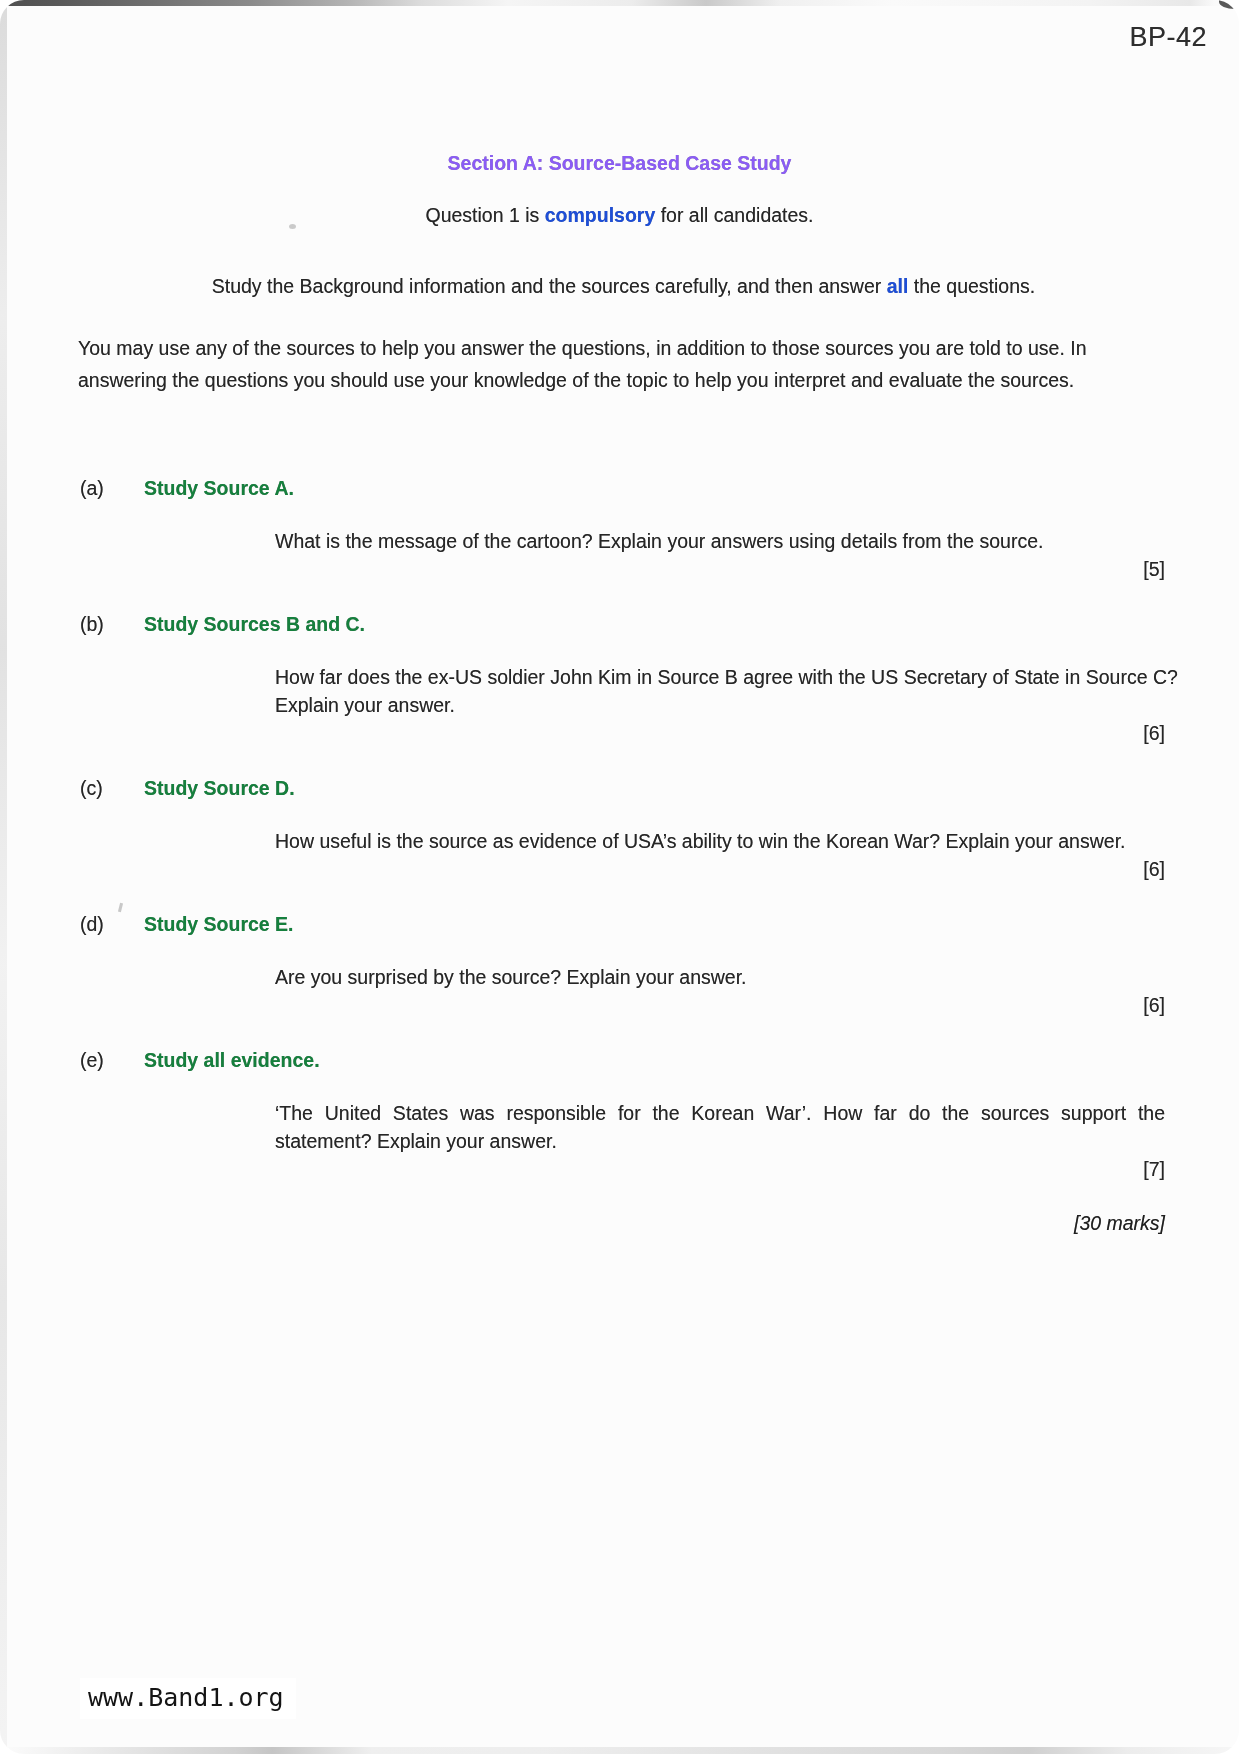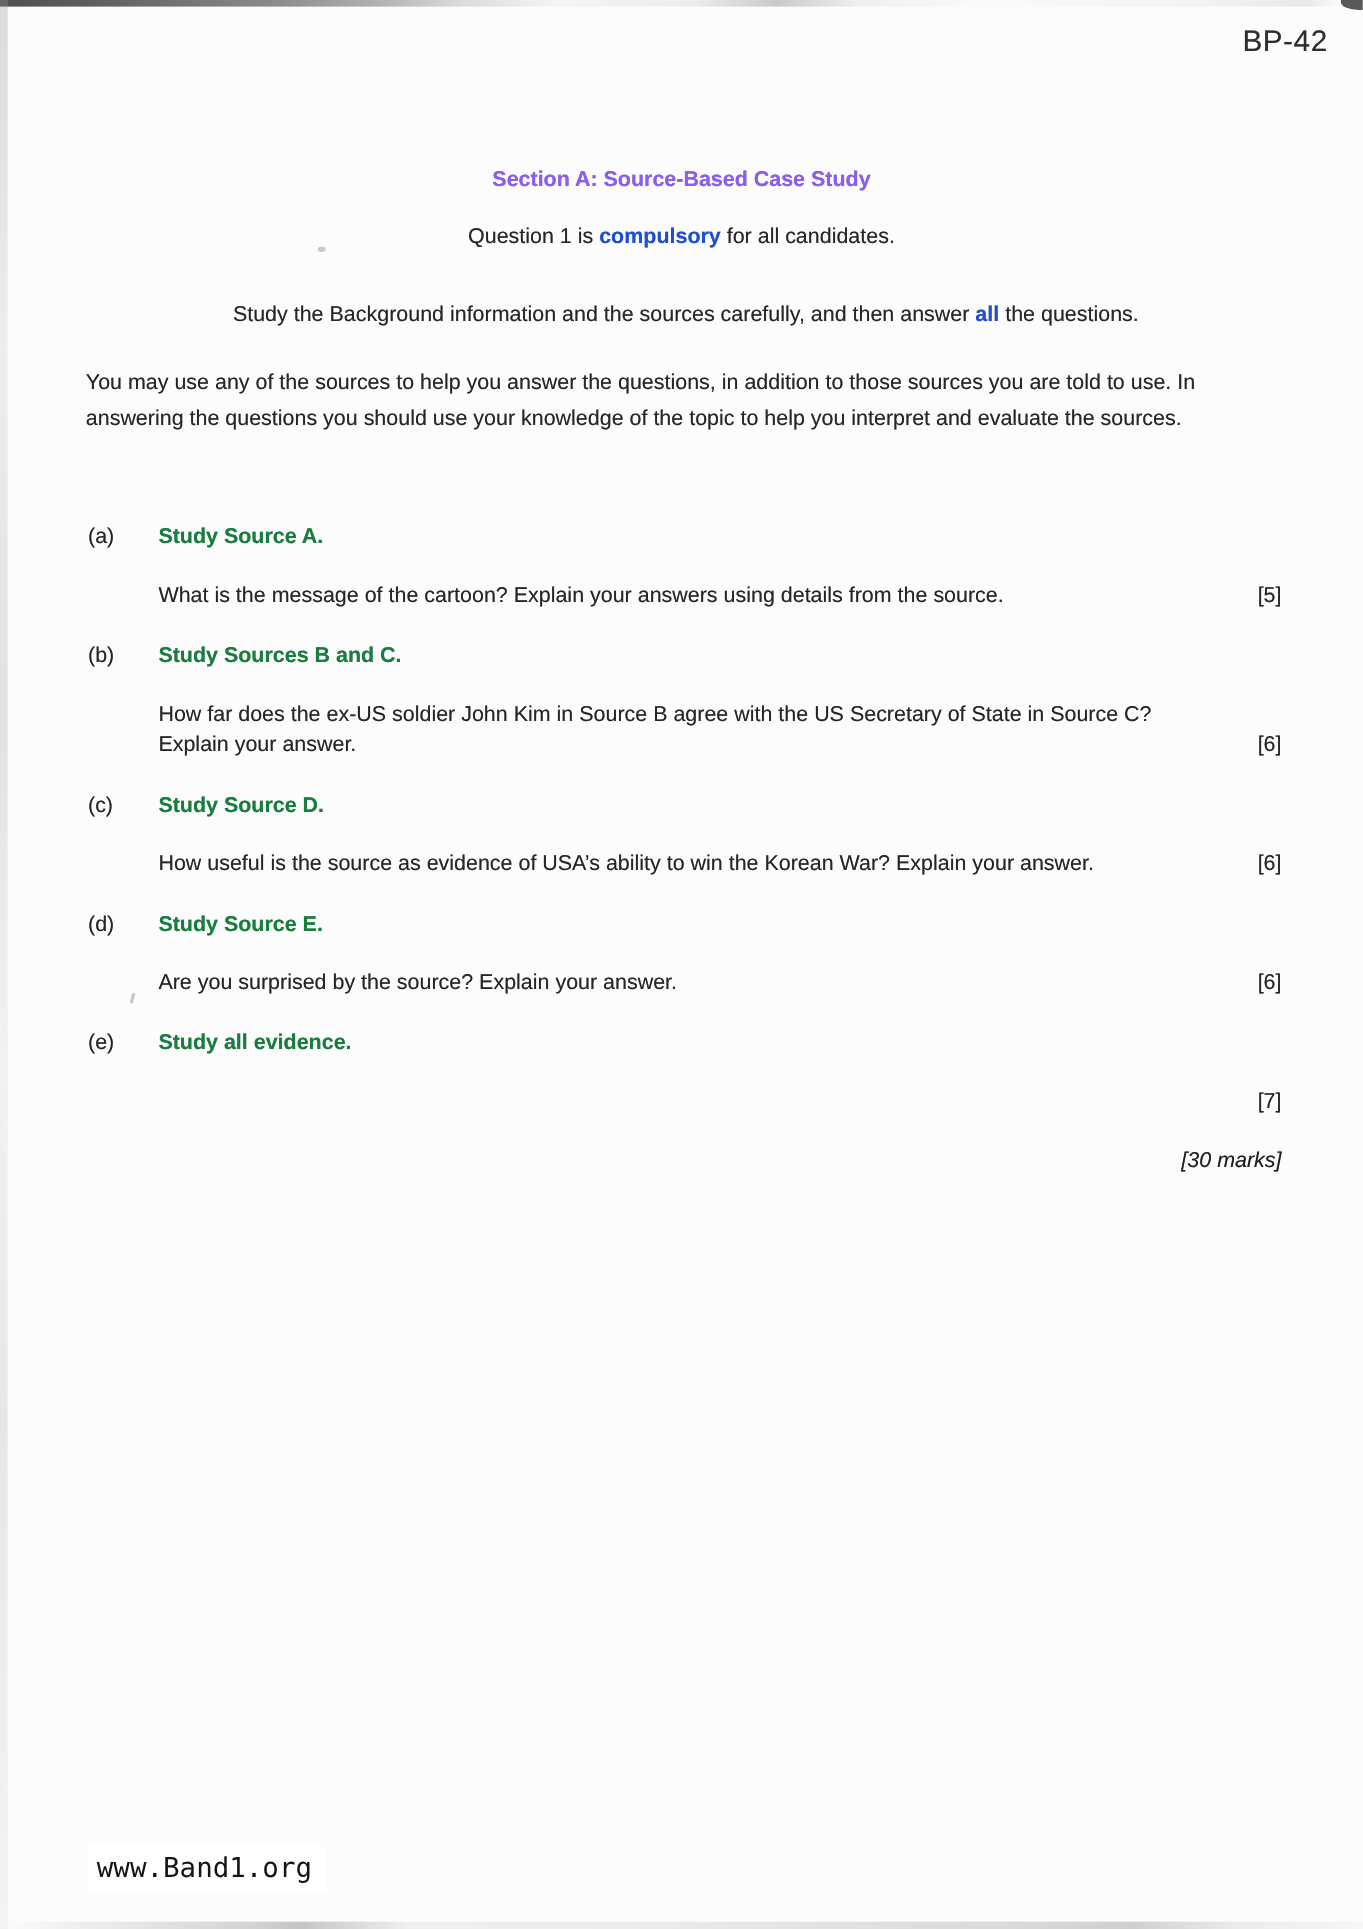--- a/index.html
+++ b/index.html
@@ -9,20 +9,21 @@
   }
   .page {
     position: relative;
     width: 1239px;
     height: 1754px;
     background: #fcfcfc;
     font-family: "Liberation Sans", sans-serif;
     color: #262626;
     overflow: hidden;
     text-shadow: 0 0 0.5px rgba(45,45,45,0.55);
+    border-radius: 24px;
   }
 
   
   .edge-top {
     position: absolute; top: 0; left: 0; width: 100%; height: 6px;
     background: linear-gradient(90deg,
       #4f4f4f 0%, #5a5a5a 5%, #6c6c6c 11%, #8a8a8a 20%, #b3b3b3 28%,
       #dcdcdc 34%, #f5f5f5 41%, #ececec 51%, #c9c9c9 57%, #f0f0f0 63%,
       #fafafa 72%, #f3f3f3 88%, #e8e8e8 96%, #fafafa 98%);
   }
@@ -85,21 +86,21 @@
     margin: 78px 74px 0 80px; 
   }
   .q { margin-top: 27px; }
   .q:first-child { margin-top: 0; }
   .q-head-row { display: flex; line-height: 28px; font-size: 19.5px; }
   .q-label { width: 64px; flex: none; }
   .q-heading { font-weight: 700; color: #15803d; }
   .q-body-row {
     display: flex; align-items: flex-end;
     margin-top: 25px;
-    font-size: 19.5px; line-height: 28px;
+    font-size: 19.5px; line-height: 28px; flex-direction: column;
   }
   .q-spacer { width: 64px; flex: none; }
   .q-text { width: 890px; flex: none; }
   .q-line { white-space: nowrap; }
   .q-line.justify {
     white-space: normal;
     text-align: justify;
     text-align-last: justify;
   }
   .q-mark { flex: 1; text-align: right; }
@@ -204,20 +205,24 @@
       </div>
     </div>
 
     <div class="q">
       <div class="q-head-row">
         <span class="q-label">(e)</span>
         <span class="q-heading">Study all evidence.</span>
       </div>
       <div class="q-body-row">
         <span class="q-spacer"></span>
+        <div class="q-text">
+          <div class="q-line justify">‘The United States was responsible for the Korean War’. How far do the sources support the</div>
+          <div class="q-line">statement? Explain your answer.</div>
+        </div>
         <div class="q-mark">[7]</div>
       </div>
     </div>
 
     <div class="total-row">[30 marks]</div>
 
   </div>
 
   <div class="watermark">www.Band1.org</div>
 

